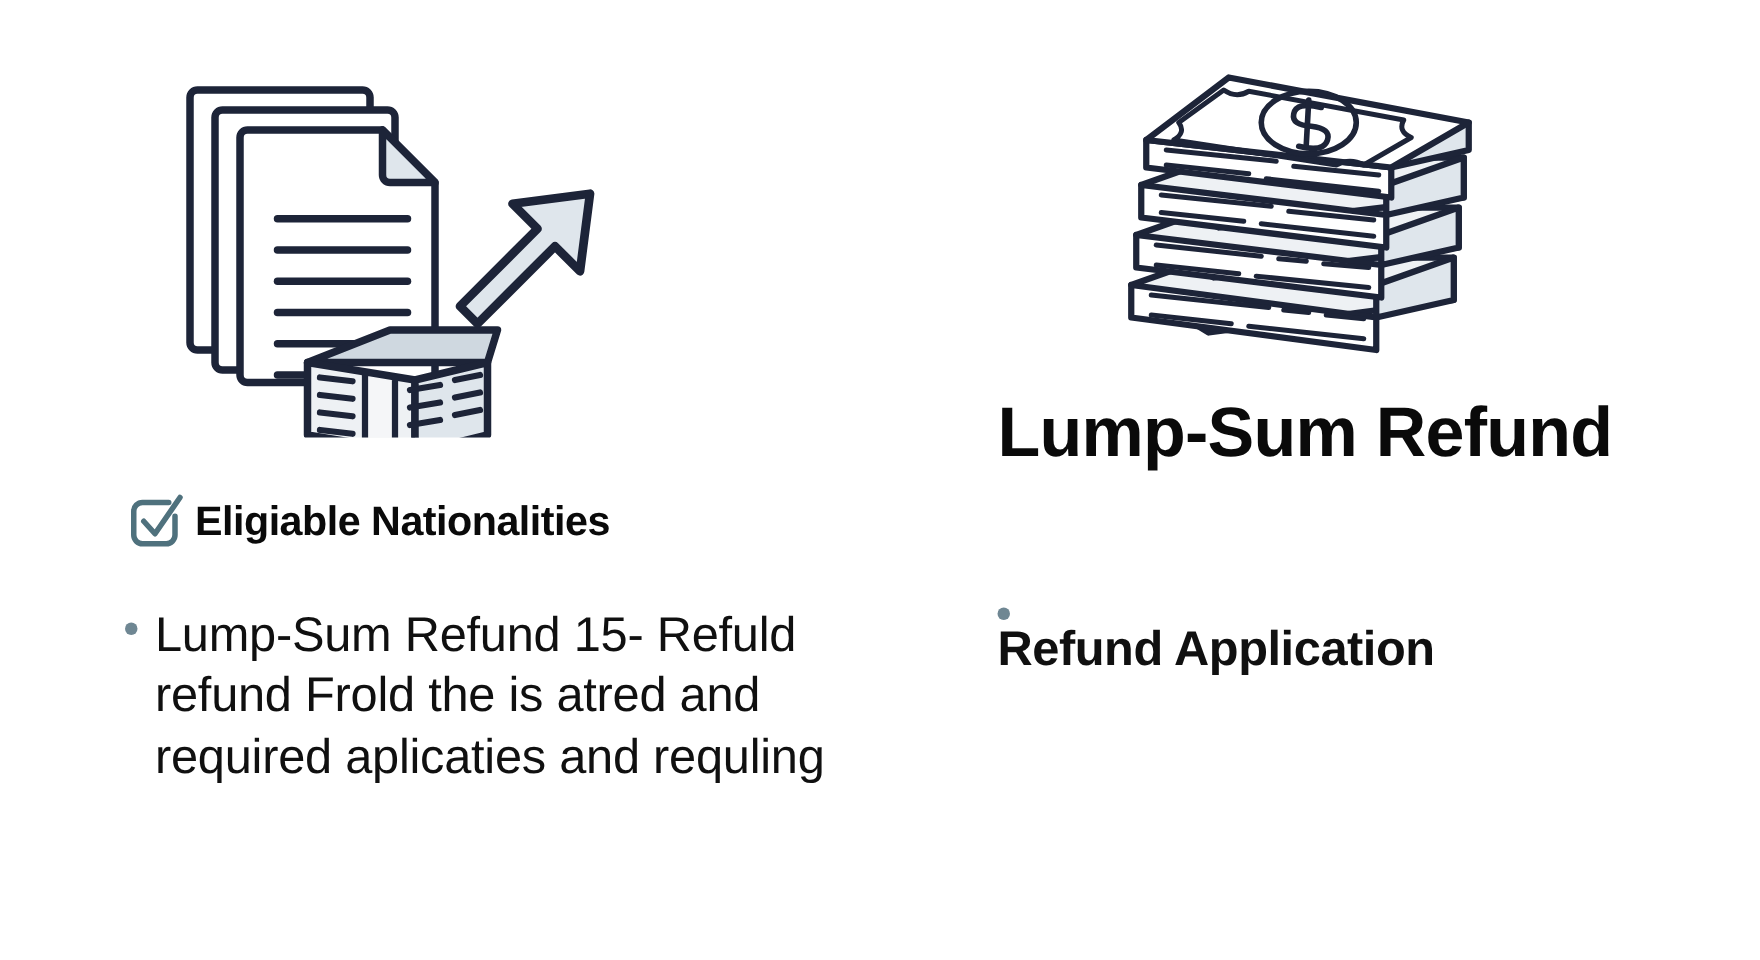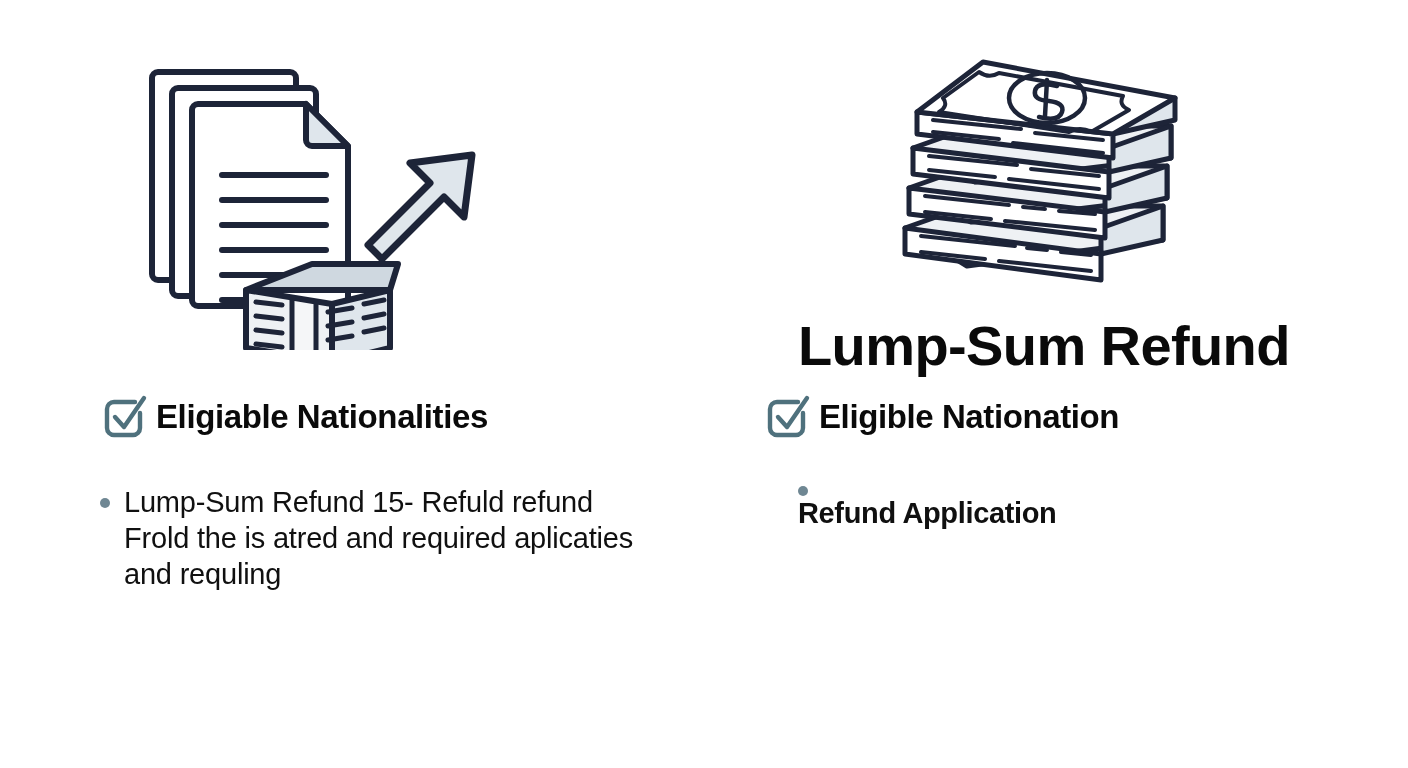--- a/index.html
+++ b/index.html
@@ -91,21 +91,21 @@
     width: 10px;
     height: 10px;
     border-radius: 50%;
     background: #6f8793;
     margin-top: 13px;
     margin-right: 14px;
   }
   .bullet-right .bullet-dot { margin-top: 11px; }
 
   .bullet-text {
-    font-size: 29px;
+    font-size: 39px;
     line-height: 1.24;
     color: #101010;
     letter-spacing: -0.2px;
   }
   .bullet-text .lead {
     font-weight: bold;
     display: block;
     letter-spacing: -0.35px;
   }
   .bullet-text .body {
@@ -234,27 +234,20 @@
           <path d="M44 62 q10 -6 4 -14 l36 -26 q10 7 20 1 l124 23 q-5 9 6 14 l-38 22 q-11 -6 -22 0 z" fill="none" stroke-width="4"></path>
           <ellipse cx="152" cy="48" rx="38" ry="25" fill="none" stroke-width="4.5"></ellipse>
           <path d="M162 36 q-20 -5 -22 5 q-2 9 14 10 q16 2 13 11 q-3 10 -23 5" fill="none" stroke-width="4.5"></path>
           <line x1="152" y1="30" x2="150" y2="66" stroke-width="4.5"></line>
         </g>
       </svg>
     </div>
 
     <div class="section-title">Lump-Sum Refund</div>
 
-    <div class="head-row head-row-right">
-      <svg class="check-icon" viewBox="0 0 46 46" aria-hidden="true">
-        <path d="M33 9 H12 a7 7 0 0 0 -7 7 v19 a7 7 0 0 0 7 7 h19 a7 7 0 0 0 7 -7 V20" fill="none" stroke="#4f717d" stroke-width="4.4" stroke-linecap="round" stroke-linejoin="round"></path>
-        <path d="M13 24 l9 10 L42 5" fill="none" stroke="#4f717d" stroke-width="4.4" stroke-linecap="round" stroke-linejoin="round"></path>
-      </svg>
-      <span class="head-label">Eligible Nationation</span>
-    </div>
 
     <div class="bullet-block bullet-right">
       <span class="bullet-dot"></span>
       <span class="bullet-text">
         <span class="lead">Refund Application</span>
       </span>
     </div>
   </div>
 
 </div>

